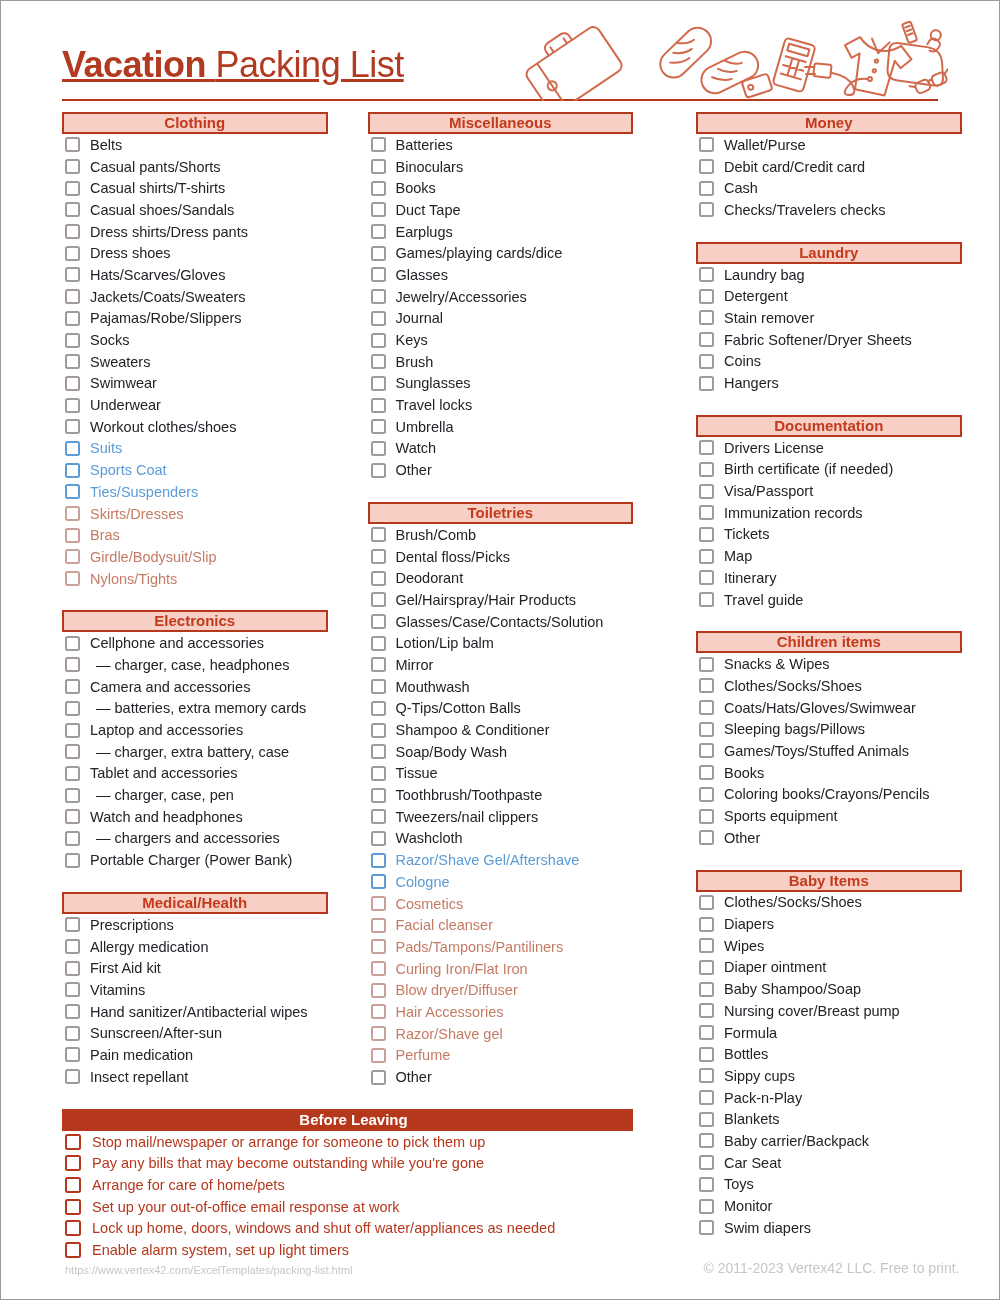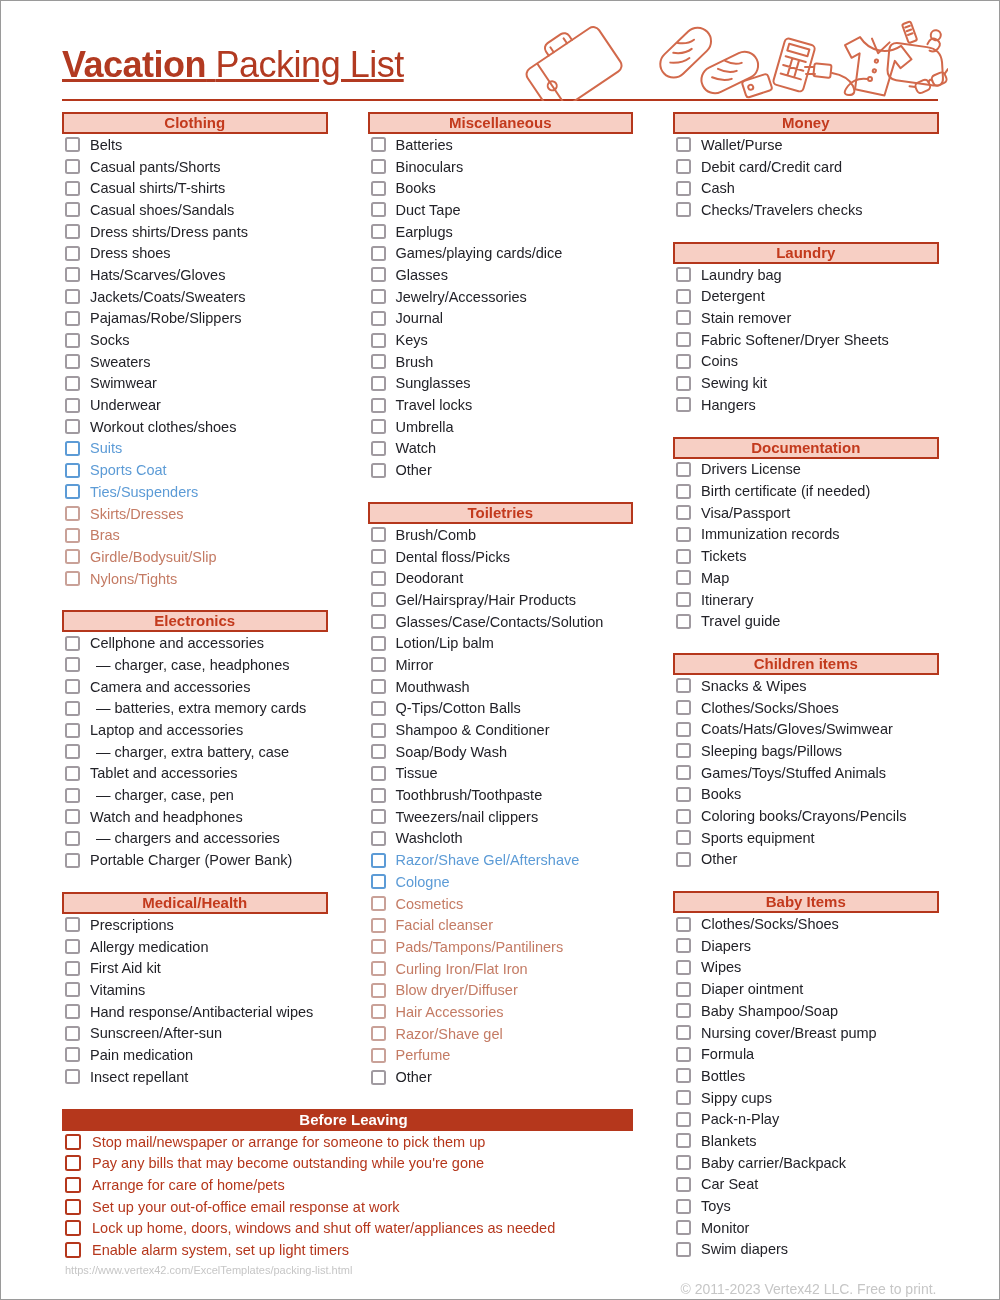--- a/index.html
+++ b/index.html
@@ -9,21 +9,21 @@
   }
   html,body{margin:0;padding:0;background:#fff;}
   .page{width:1000px;height:1300px;box-sizing:border-box;border:1px solid #9a9a9a;
         background:#fff;font-family:"Liberation Sans",sans-serif;overflow:hidden;position:relative;}
   
   .header{margin:0 61px;padding-top:42px;height:56px;border-bottom:2px solid var(--accent);position:relative;}
   .title{font-size:36px;color:#B23A21;line-height:1.2;letter-spacing:-0.5px;text-decoration:underline;}
   .title .bold{font-weight:bold;}
   .illus{position:absolute;right:-10px;bottom:-2px;}
   
-  .main{display:flex;gap:40px;padding:11px 61px 0;box-sizing:border-box;}
+  .main{display:flex;gap:63px;padding:11px 61px 0;box-sizing:border-box;}
   .left-group{width:571px;flex:none;}
   .cols2{display:flex;gap:40px;}
   .col{width:265.5px;flex:none;}
   .col-right{width:265.5px;flex:none;}
   
   .section{margin-bottom:21px;}
   .sec-header{height:18px;line-height:18px;border:2px solid var(--accent);background:var(--pink);
               color:var(--accent-text);font-weight:bold;font-size:15px;text-align:center;}
   .section.solid .sec-header{background:var(--accent);color:#fff;padding-left:12px;}
   .section.solid{margin-bottom:0;}
@@ -262,21 +262,21 @@
               <div class="row normal">
                 <span class="cb"></span>
                 <span class="lbl">First Aid kit</span>
               </div>
               <div class="row normal">
                 <span class="cb"></span>
                 <span class="lbl">Vitamins</span>
               </div>
               <div class="row normal">
                 <span class="cb"></span>
-                <span class="lbl">Hand response/Antibacterial wipes</span>
+                <span class="lbl">Hand sanitizer/Antibacterial wipes</span>
               </div>
               <div class="row normal">
                 <span class="cb"></span>
                 <span class="lbl">Sunscreen/After-sun</span>
               </div>
               <div class="row normal">
                 <span class="cb"></span>
                 <span class="lbl">Pain medication</span>
               </div>
               <div class="row normal">
@@ -531,24 +531,20 @@
             <div class="row normal">
               <span class="cb"></span>
               <span class="lbl">Fabric Softener/Dryer Sheets</span>
             </div>
             <div class="row normal">
               <span class="cb"></span>
               <span class="lbl">Coins</span>
             </div>
             <div class="row normal">
               <span class="cb"></span>
-              <span class="lbl">Sewing kit</span>
-            </div>
-            <div class="row normal">
-              <span class="cb"></span>
               <span class="lbl">Hangers</span>
             </div>
           </section>
           <section class="section">
             <div class="sec-header">Documentation</div>
             <div class="row normal">
               <span class="cb"></span>
               <span class="lbl">Drivers License</span>
             </div>
             <div class="row normal">

